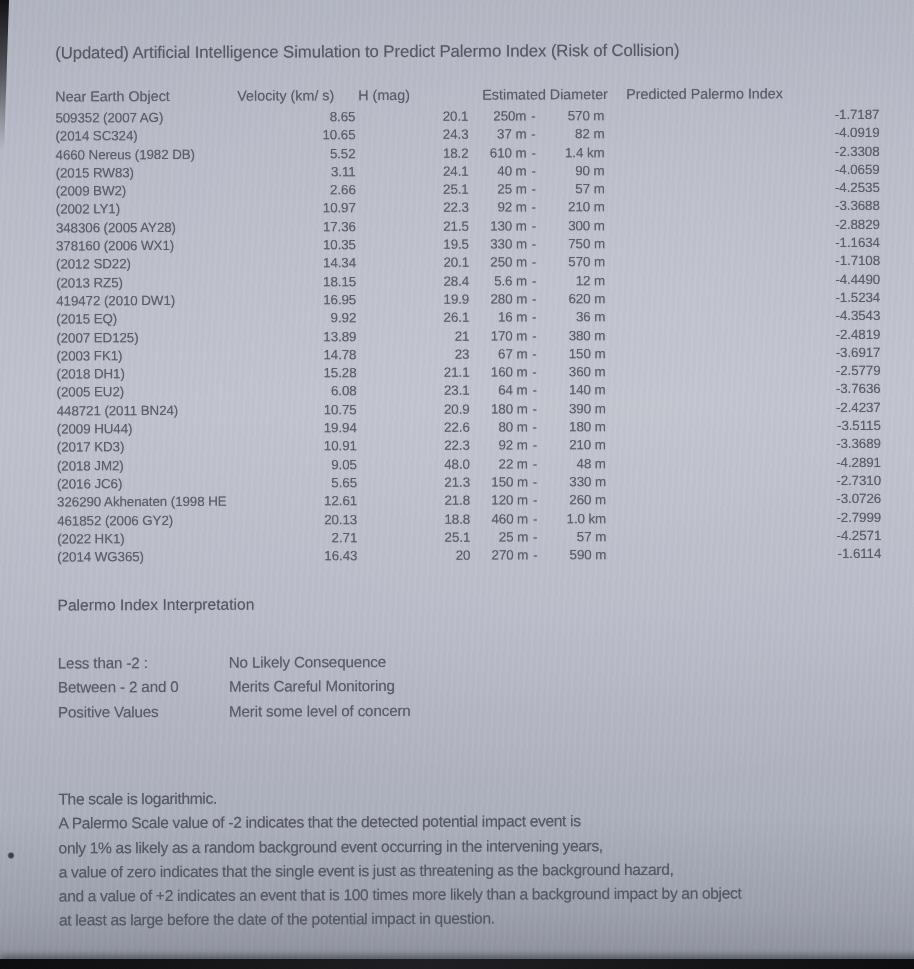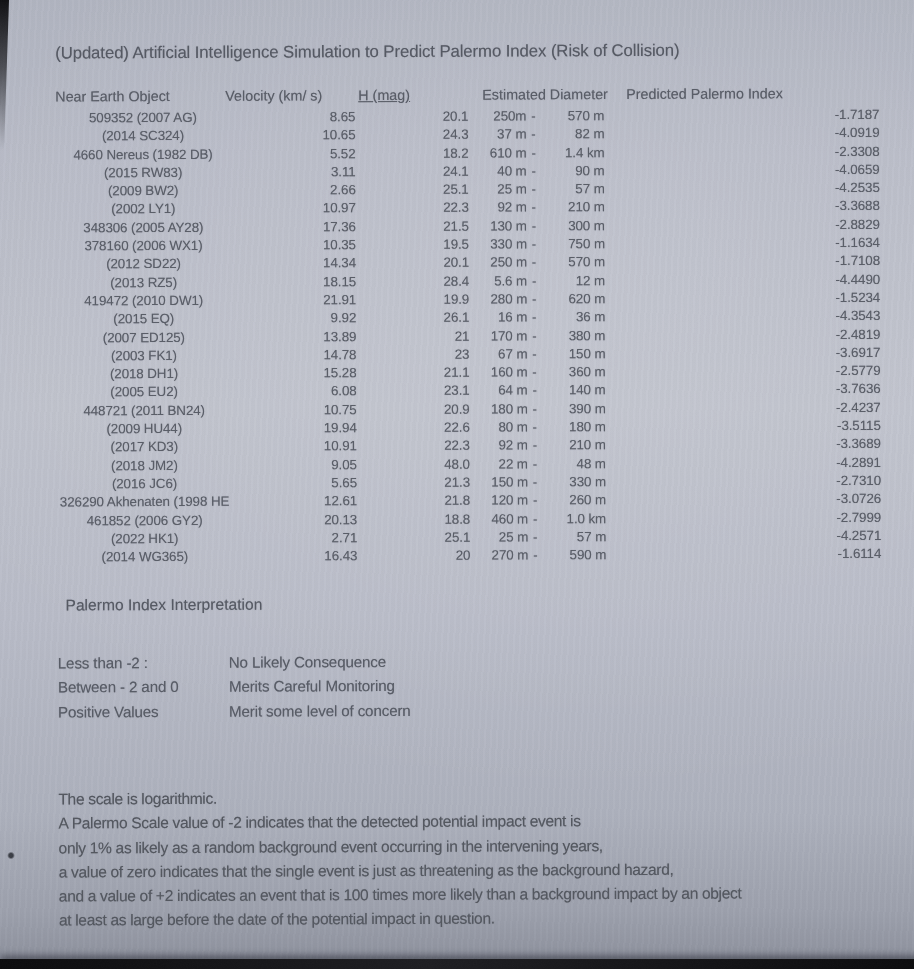--- a/index.html
+++ b/index.html
@@ -13,35 +13,35 @@
       linear-gradient(180deg,#b0b4c0 0%, #b8bbc7 16%, #bfc2cc 42%, #b9bcc8 64%, #adb1bd 84%, #9da1ad 94%, #8e929e 99%);
     padding-left: 35px;
   }
   .content { position:absolute; inset:0; transform:rotate(-0.25deg); transform-origin:42% 50%;
              text-shadow:0 0 0.8px rgba(86,90,100,0.55); }
 
   .doc-title { position:absolute; left:57px; top:42px; font-size:16.8px; letter-spacing:-0.1px; color:#555963; }
 
   .thead-cell { position:absolute; top:87px; font-size:14.3px; color:#585c66; white-space:nowrap; }
   .h-object   { left:57px;text-align:right; }
-  .h-velocity { left:227px; }
-  .h-hmag     { left:360px;text-decoration:underline; }
+  .h-velocity { left:239px; }
+  .h-hmag     { left:360px; }
   .h-diameter { left:484px; }
   .h-palermo  { left:628px; }
 
   .table-body { position:absolute; left:57px; right:68px; top:109px; }
   .trow { display:grid; grid-template-columns:175px 125px 113px 58px 14px 64px 1fr;
           height:18.3px; align-items:baseline; font-size:13.4px; letter-spacing:-0.1px;
           color:#595d67; white-space:nowrap; }
-  .trow .name { text-align:center; }
+  .trow .name { text-align:left; }
   .trow .num  { text-align:right; }
   .trow .dash { text-align:center; }
   .trow .pal  { text-align:right; }
 
-  .interp-heading { position:absolute; left:65px; top:595px; font-size:15.6px; color:#555963; }
+  .interp-heading { position:absolute; left:57px; top:595px; font-size:15.6px; color:#555963; }
   .interp-rows { position:absolute; left:57px; top:653px; }
   .irow { display:grid; grid-template-columns:171px auto; height:24.4px; align-items:baseline;
           font-size:15.2px; letter-spacing:-0.15px; color:#575b65; white-space:nowrap; }
 
   .notes { position:absolute; left:57px; top:786px; width:810px; }
   .note-line { font-size:15.6px; line-height:24.3px; letter-spacing:-0.35px; color:#53575f; white-space:nowrap; }
 
   .margin-dot { position:absolute; left:7px; top:852px; width:8px; height:7px;
                 background:radial-gradient(circle at 50% 50%, #3b3e46 0 38%, rgba(59,62,70,0) 72%); }
   .edge-left-top { position:absolute; left:0; top:0; width:9px; height:150px;
@@ -163,21 +163,21 @@
           <span class="num">18.15</span>
           <span class="num">28.4</span>
           <span class="num">5.6 m</span>
           <span class="dash">-</span>
           <span class="num">12 m</span>
           <span class="pal">-4.4490</span>
         </div>
 
         <div class="trow">
           <span class="name">419472 (2010 DW1)</span>
-          <span class="num">21.91</span>
+          <span class="num">16.95</span>
           <span class="num">19.9</span>
           <span class="num">280 m</span>
           <span class="dash">-</span>
           <span class="num">620 m</span>
           <span class="pal">-1.5234</span>
         </div>
 
         <div class="trow">
           <span class="name">(2015 EQ)</span>
           <span class="num">9.92</span>

